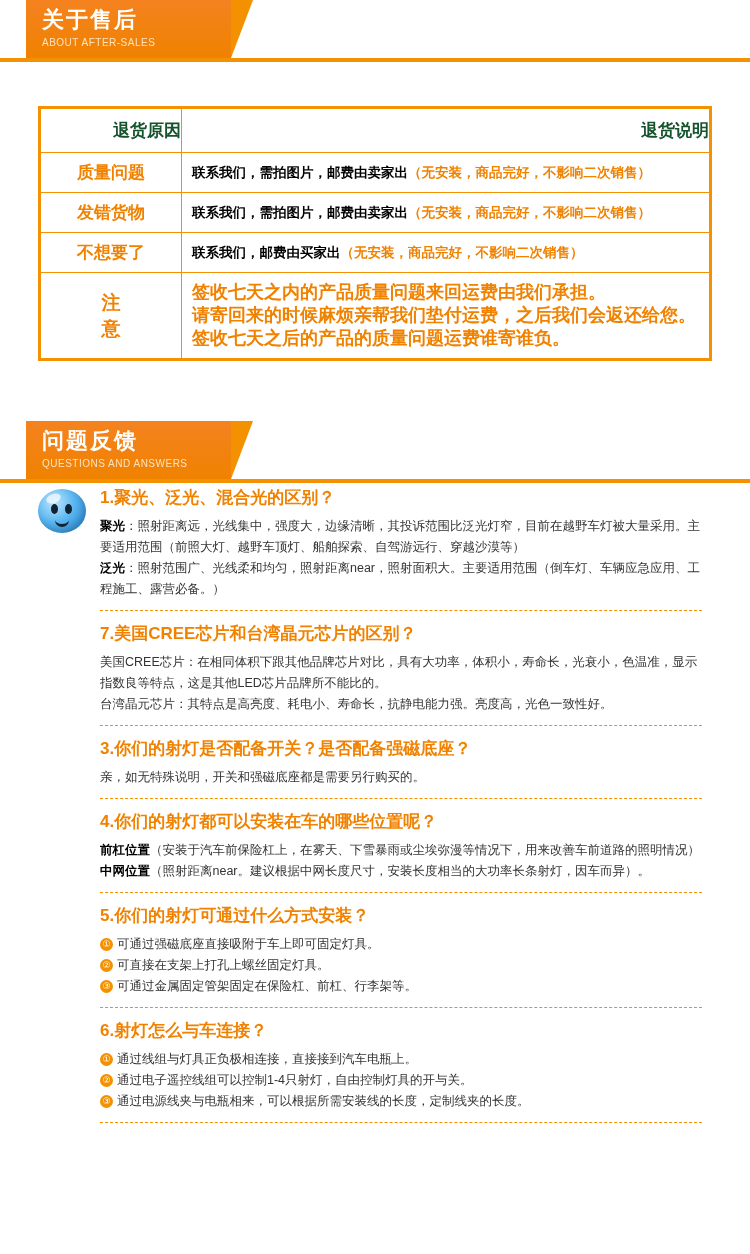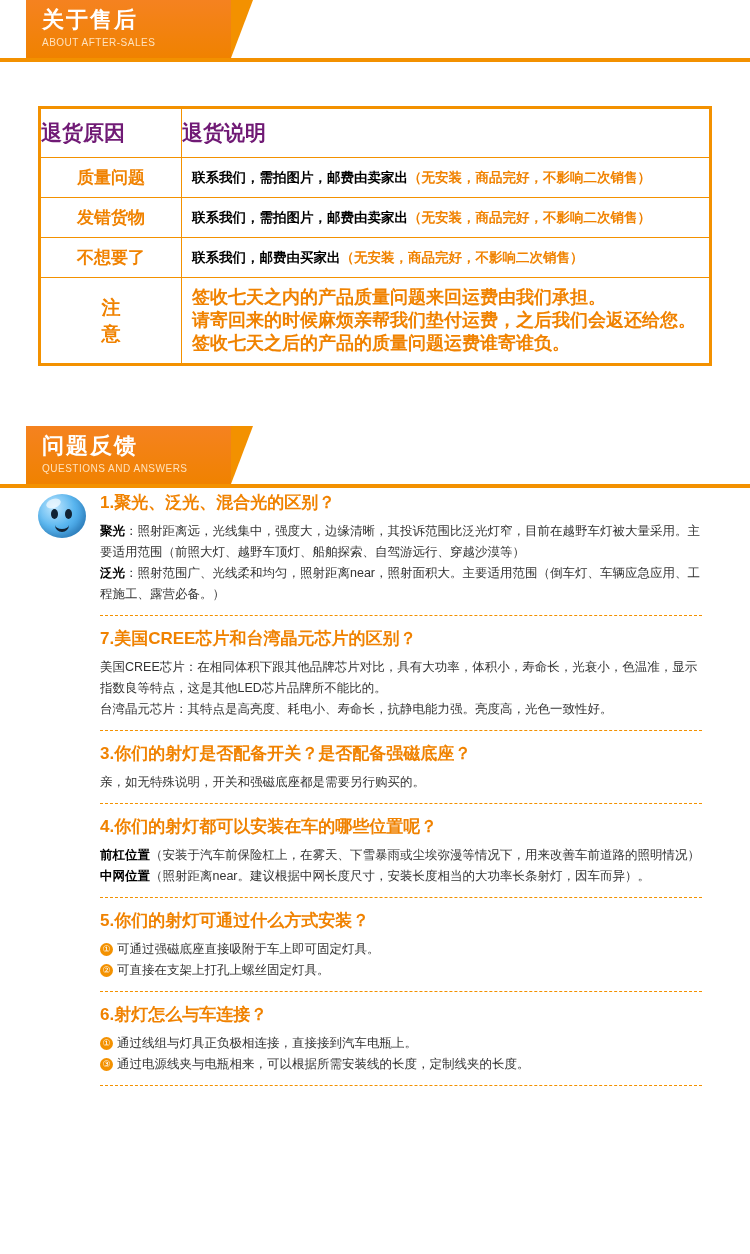--- a/index.html
+++ b/index.html
@@ -68,24 +68,24 @@
     width: 100%;
     border-collapse: collapse;
     table-layout: fixed;
   }
   table.rt td {
     border: 1px solid #f39100;
     padding: 8px 10px;
     vertical-align: middle;
   }
   table.rt tr.head td {
-    text-align: left;
-    font-size: 21px;
-    font-weight: bold;
-    color: #701a75;
+    text-align: right;
+    font-size: 17px;
+    font-weight: bold;
+    color: #14532d;
     padding: 10px 0;
   }
   .col1 { width: 140px; text-align: center; }
   .cell-title {
     font-size: 17px;
     font-weight: bold;
     color: #f08200;
     text-align: center;
   }
   .cell-body {
@@ -269,22 +269,24 @@
     <div class="q-title">4.你们的射灯都可以安装在车的哪些位置呢？</div>
     <div class="q-sub"><b>前杠位置</b><span>（安装于汽车前保险杠上，在雾天、下雪暴雨或尘埃弥漫等情况下，用来改善车前道路的照明情况）</span></div>
     <div class="q-sub"><b>中网位置</b><span>（照射距离near。建议根据中网长度尺寸，安装长度相当的大功率长条射灯，因车而异）。</span></div>
     <div class="dashed"></div>
   </div>
 
   <div class="qa-block">
     <div class="q-title">5.你们的射灯可通过什么方式安装？</div>
     <div class="q-sub"><span class="num">①</span><span>可通过强磁底座直接吸附于车上即可固定灯具。</span></div>
     <div class="q-sub"><span class="num">②</span><span>可直接在支架上打孔上螺丝固定灯具。</span></div>
+    <div class="q-sub"><span class="num">③</span><span>可通过金属固定管架固定在保险杠、前杠、行李架等。</span></div>
     <div class="dashed"></div>
   </div>
 
   <div class="qa-block">
     <div class="q-title">6.射灯怎么与车连接？</div>
     <div class="q-sub"><span class="num">①</span><span>通过线组与灯具正负极相连接，直接接到汽车电瓶上。</span></div>
+    <div class="q-sub"><span class="num">②</span><span>通过电子遥控线组可以控制1-4只射灯，自由控制灯具的开与关。</span></div>
     <div class="q-sub"><span class="num">③</span><span>通过电源线夹与电瓶相来，可以根据所需安装线的长度，定制线夹的长度。</span></div>
     <div class="dashed"></div>
   </div>
 </div>
 
 </body></html>

